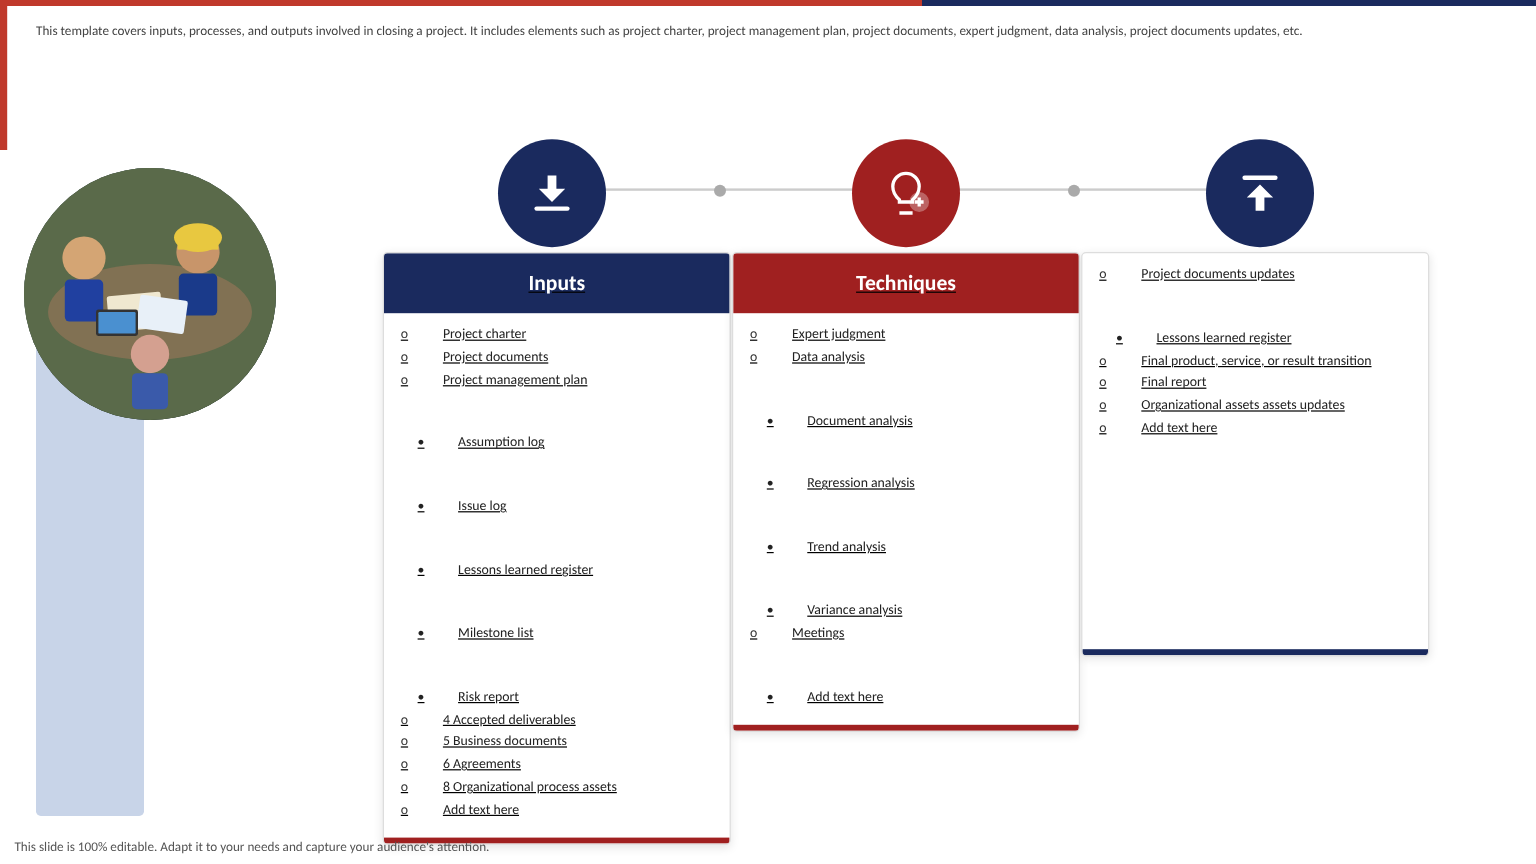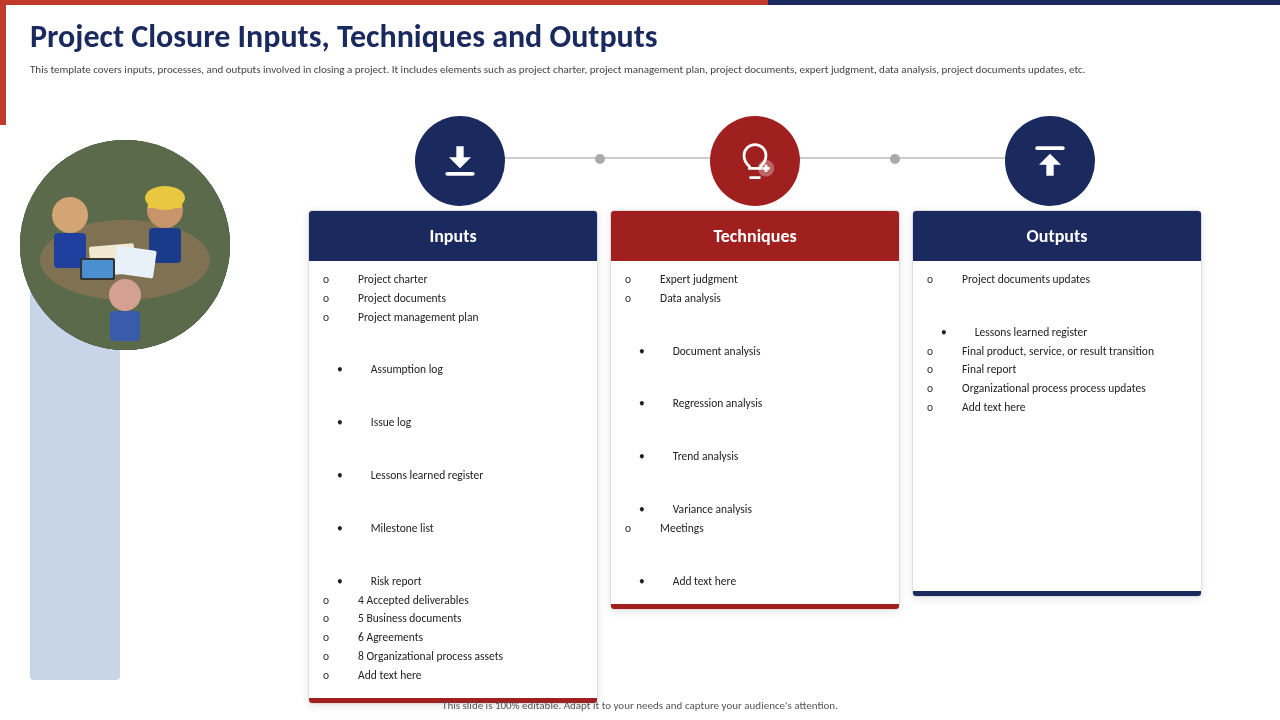--- a/index.html
+++ b/index.html
@@ -198,22 +198,22 @@
       margin-top: 0;
     }
 
     .bar-red { background: #a02020; }
     .bar-blue { background: #1a2a5e; }
 
     
     .footer {
       position: absolute;
       bottom: 8px;
-      left: 0; right: 0;
-      text-align: center;
+      left: 12px; right: 0;
+      text-align: left;
       font-size: 11px;
       color: #555;
     }
 
     .columns-top-row {
       display: flex;
       width: 900px;
       justify-content: center;
       position: relative;
       height: 100px;
@@ -240,21 +240,20 @@
     .dot-pos-1 { left: calc(295px - 5px); }
     .dot-pos-2 { left: calc(295px*2 - 5px); }
   </style>
 </head>
 <body>
 
 <div class="top-bar"></div>
 <div class="red-accent"></div>
 
 <div class="header">
-  <div class="main-title">Project Closure Inputs, Techniques and Outputs</div>
   <div class="subtitle">This template covers inputs, processes, and outputs involved in closing a project. It includes elements such as project charter, project management plan, project documents, expert judgment, data analysis, project documents updates, etc.</div>
 </div>
 
 <div class="content-area">
 
   <div class="image-section">
     <div class="blue-panel"></div>
     <div class="image-circle">
       <div class="image-circle-inner">
         
@@ -318,21 +317,21 @@
       <div class="col-icon-wrap">
         <div class="icon-circle dark-blue">
           <svg viewBox="0 0 24 24" fill="white">
             <path d="M12 8l6 6h-4v6h-4v-6H6l6-6z"></path>
             <rect x="4" y="4" width="16" height="2" rx="1"></rect>
           </svg>
         </div>
       </div>
     </div>
 
-    <div style="display:flex; gap:12px; align-items:flex-start;">
+    <div style="display:flex; gap:1px; align-items:flex-start;text-decoration:underline;">
 
       <div class="column-card">
         <div class="column-header blue-header">Inputs</div>
         <div class="column-body">
           <div class="item-circle">
               <span class="item-text">Project charter</span>
             </div>
           <div class="item-circle">
               <span class="item-text">Project documents</span>
             </div>
@@ -398,36 +397,35 @@
               <span class="item-text">Meetings</span>
             </div>
           <div class="item-bullet">
               <span class="item-text">Add text here</span>
             </div>
         </div>
         <div class="card-bottom-bar bar-red"></div>
       </div>
 
       <div class="column-card">
-        <div class="column-header dark-header">Outputs</div>
         <div class="column-body">
           <div class="item-circle">
               <span class="item-text">Project documents updates</span>
             </div>
           <div class="item-bullet">
               <span class="item-text">Lessons learned register</span>
             </div>
           <div class="item-circle">
               <span class="item-text">Final product, service, or result transition</span>
             </div>
           <div class="item-circle">
               <span class="item-text">Final report</span>
             </div>
           <div class="item-circle">
-              <span class="item-text">Organizational process process updates</span>
+              <span class="item-text">Organizational assets assets updates</span>
             </div>
           <div class="item-circle">
               <span class="item-text">Add text here</span>
             </div>
         </div>
         <div class="card-bottom-bar bar-blue"></div>
       </div>
 
     </div>
   </div>

